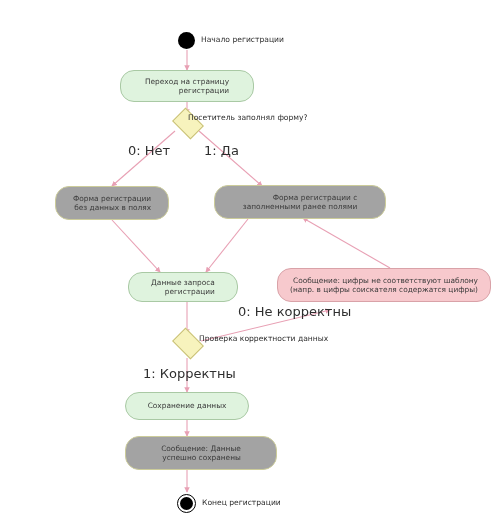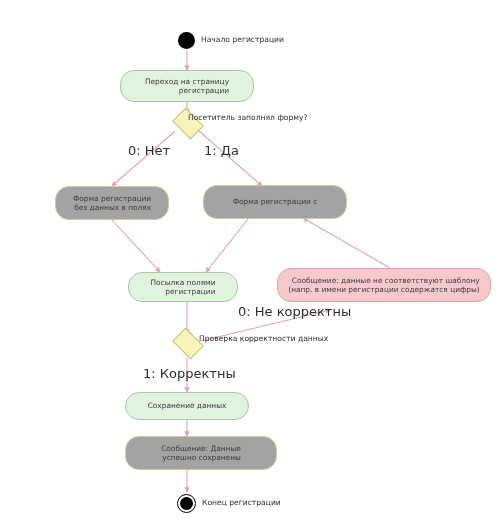--- a/index.html
+++ b/index.html
@@ -164,37 +164,38 @@
   <div class="edge-label" style="left:128px; top:143px;">0: Нет</div>
   <div class="edge-label" style="left:204px; top:143px;">1: Да</div>
 
   <div class="node activity yellow" style="left:55px; top:186px; width:114px; height:34px;">
     <div>
       <span>Форма регистрации</span>
       <span>без данных в полях</span>
     </div>
   </div>
 
-  <div class="node activity yellow" style="left:203px; top:185px; width:144px; height:34px;">
+  <div class="node activity yellow" style="left:214px; top:185px; width:172px; height:34px;">
     <div>
       <span>Форма регистрации с</span>
+      <span>заполненными ранее полями</span>
     </div>
   </div>
 
   <div class="node activity green" style="left:128px; top:272px; width:110px; height:30px;">
     <div>
-      <span>Посылка полями</span>
+      <span>Данные запроса</span>
       <span>регистрации</span>
     </div>
   </div>
 
   <div class="node activity pink" style="left:277px; top:268px; width:214px; height:34px;">
     <div>
-      <span>Сообщение:  данные не соответствуют шаблону</span>
-      <span>(напр. в имени регистрации  содержатся цифры)</span>
+      <span>Сообщение:  цифры не соответствуют шаблону</span>
+      <span>(напр. в цифры соискателя  содержатся цифры)</span>
     </div>
   </div>
 
   <div class="edge-label" style="left:238px; top:304px;text-align:right;">0: Не корректны</div>
 
   <div class="diamond-shape" style="left:175px; top:334px; width:24px; height:17px;"></div>
   <div class="caption" style="left:199px; top:334px; line-height:1.25;">
     <span>Проверка корректности</span>
     <span>данных</span>
   </div>

